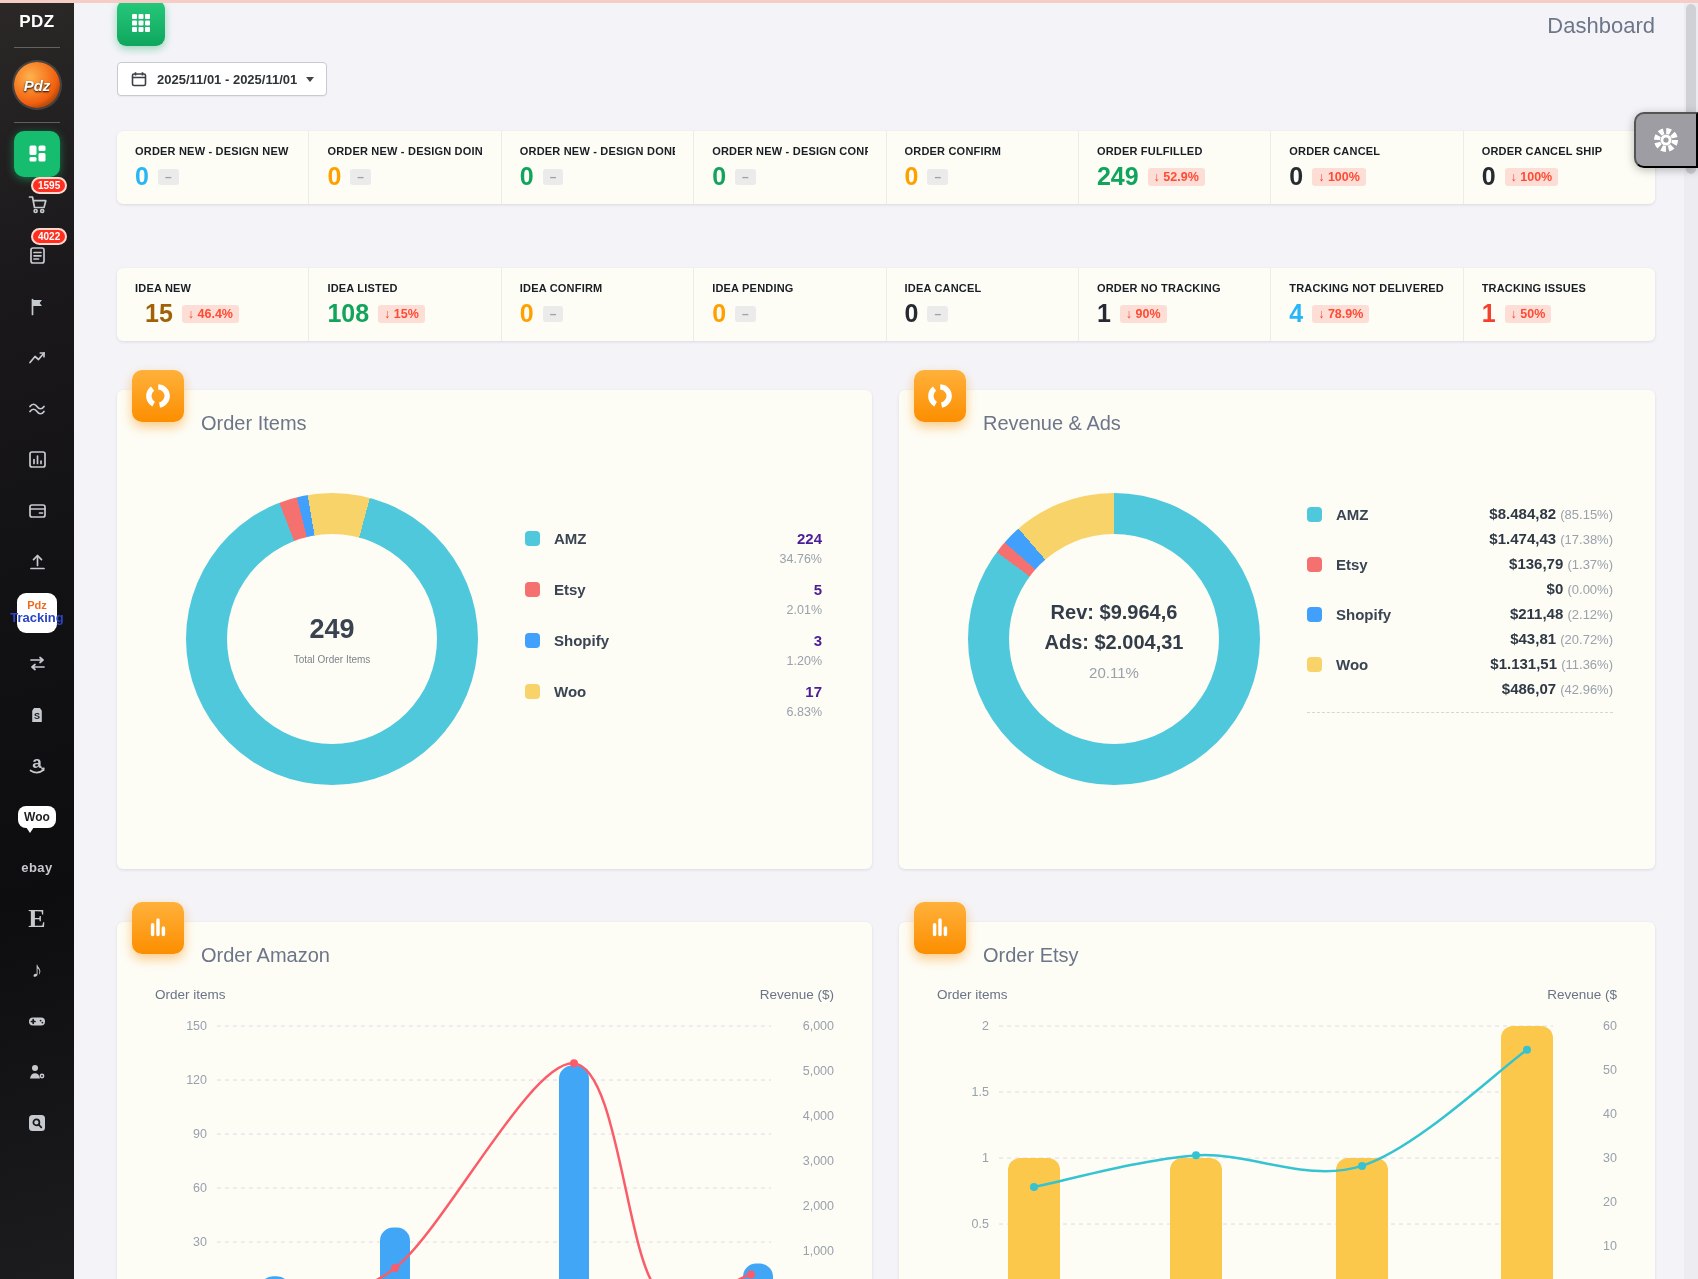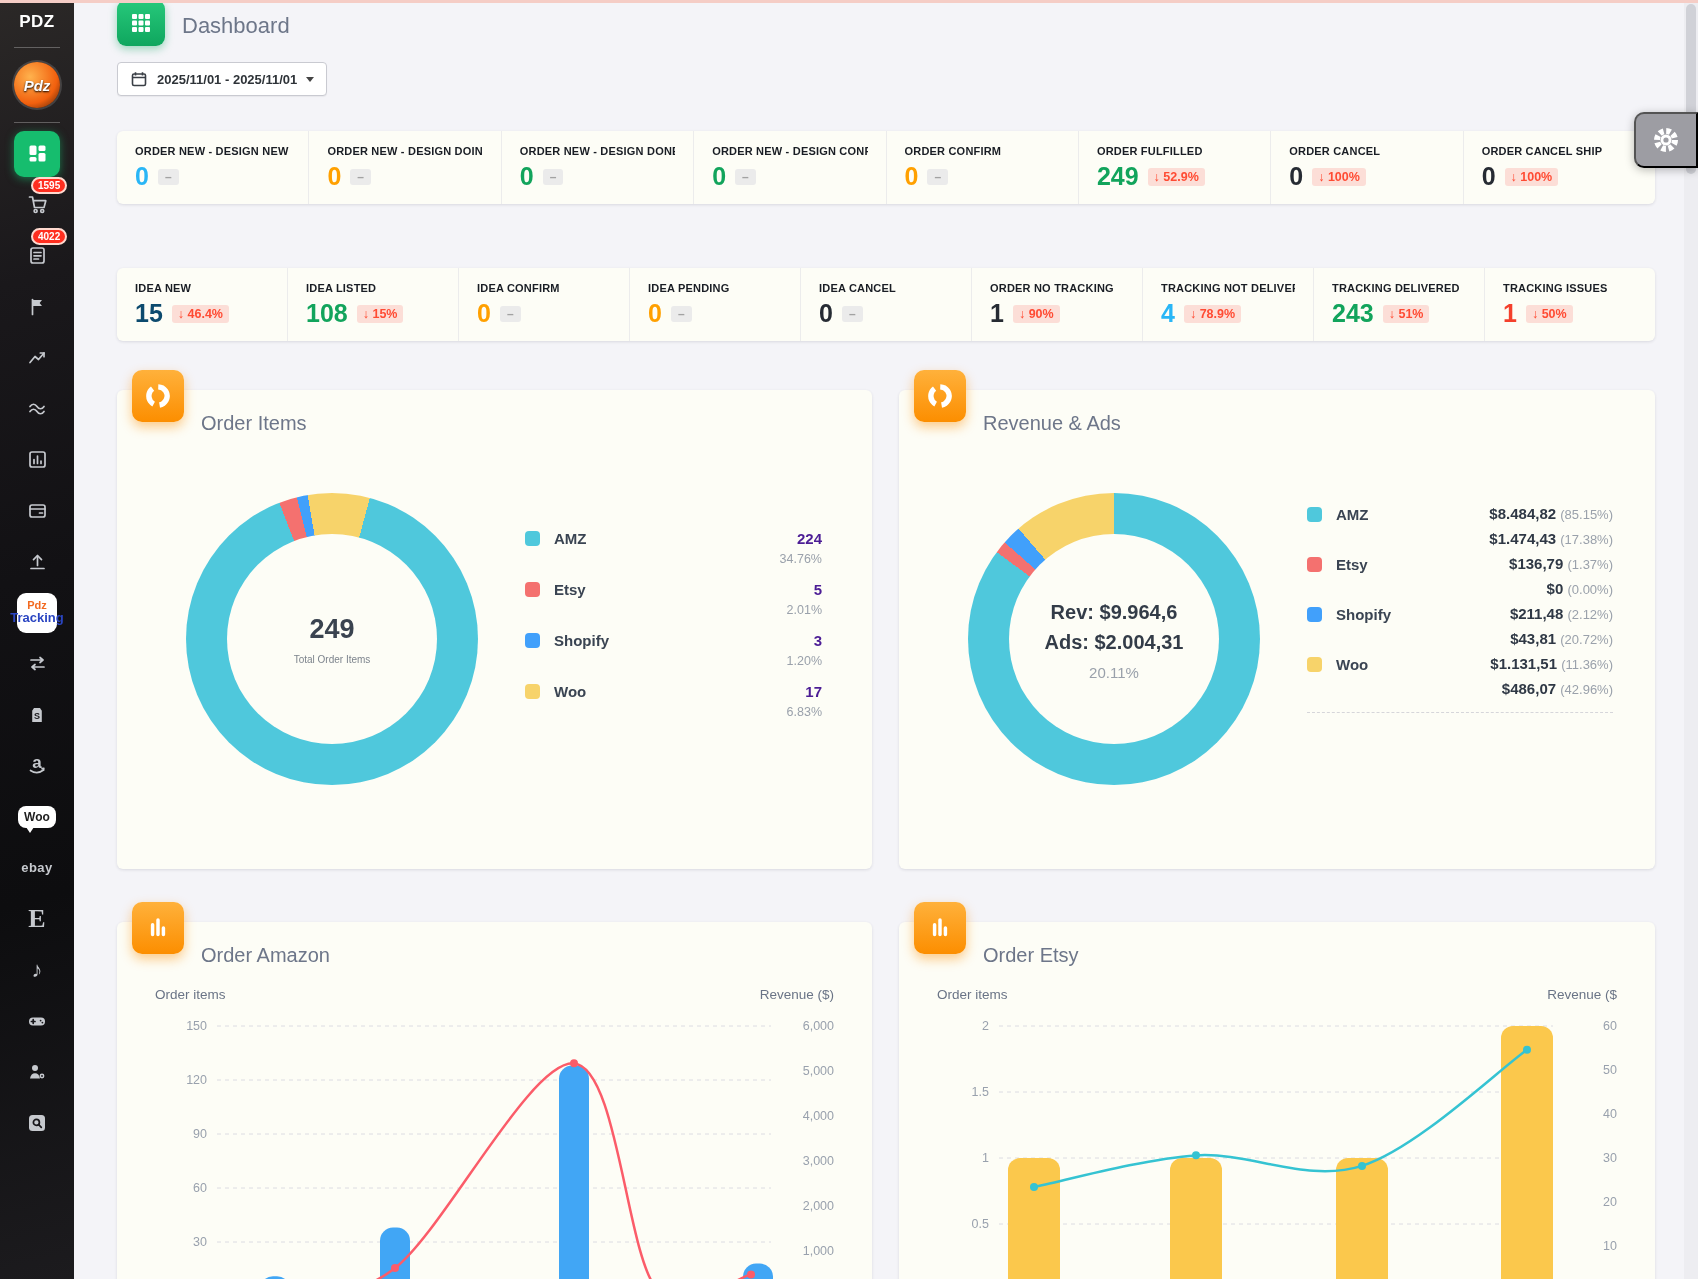--- a/index.html
+++ b/index.html
@@ -36,21 +36,21 @@
   .tracking-tile .t2{color:#2a45c2;font-weight:800;font-size:13px;}
   .woo-tile{background:#fff;border-radius:8px;padding:4px 6px;color:#1d1d1d;font-weight:800;font-size:12px;position:relative;}
   .woo-tile::after{content:"";position:absolute;left:8px;bottom:-5px;border-left:4px solid transparent;
     border-right:4px solid transparent;border-top:6px solid #fff;}
   .etsy-e{font-family:"Liberation Serif","DejaVu Serif",serif;font-size:26px;}
   .ebay-t{font-size:13px;letter-spacing:.5px;}
   .tiktok-t{font-size:22px;}
 
   
   .main{flex:1;padding:0 43px;position:relative;box-sizing:border-box;}
-  .header{display:flex;align-items:center;gap:17px;height:52px;}
+  .header{display:flex;align-items:center;gap:17px;height:52px;justify-content:space-between;}
   .header-icon{width:48px;height:46px;border-radius:9px;margin-top:-6px;
     background:linear-gradient(180deg,#27c97b,#0fa65e);box-shadow:0 3px 8px rgba(16,166,94,.4);
     display:flex;align-items:center;justify-content:center;}
   .header-title{font-size:22px;color:#6d7689;}
   .datebar{margin-top:10px;}
   .date-btn{display:inline-flex;align-items:center;gap:9px;background:#fff;border:1px solid #c9cad1;
     border-radius:4px;padding:7px 12px;font-size:13px;color:#2e3338;font-weight:600;cursor:pointer;
     box-shadow:0 1px 1px rgba(0,0,0,.05);}
   .date-btn svg{stroke:#3a3f46;fill:none;stroke-width:1.6;}
   .caret{width:0;height:0;border-left:4px solid transparent;border-right:4px solid transparent;border-top:5px solid #444;}
@@ -359,21 +359,21 @@
             <span class="badge delta">↓ 100%</span>
           </div>
         </div>
       </div>
 
     <div class="stat-card row2">
 
     <div class="stat-cell">
           <div class="stat-label">IDEA NEW</div>
           <div class="stat-value-row">
-            <span class="stat-value" style="color: #0c4a6e;">15</span>
+            <span class="stat-value" style="color: #a16207; margin-left: 10px;">15</span>
             <span class="badge delta">↓ 46.4%</span>
           </div>
         </div>
         <div class="stat-cell">
           <div class="stat-label">IDEA LISTED</div>
           <div class="stat-value-row">
             <span class="stat-value" style="color: rgb(18, 164, 92);">108</span>
             <span class="badge delta">↓ 15%</span>
           </div>
         </div>
@@ -403,27 +403,20 @@
           <div class="stat-value-row">
             <span class="stat-value" style="color: rgb(38, 43, 51);">1</span>
             <span class="badge delta">↓ 90%</span>
           </div>
         </div>
         <div class="stat-cell">
           <div class="stat-label">TRACKING NOT DELIVERED</div>
           <div class="stat-value-row">
             <span class="stat-value" style="color: rgb(41, 182, 246);">4</span>
             <span class="badge delta">↓ 78.9%</span>
-          </div>
-        </div>
-        <div class="stat-cell">
-          <div class="stat-label">TRACKING DELIVERED</div>
-          <div class="stat-value-row">
-            <span class="stat-value" style="color: rgb(18, 164, 92);">243</span>
-            <span class="badge delta">↓ 51%</span>
           </div>
         </div>
         <div class="stat-cell">
           <div class="stat-label">TRACKING ISSUES</div>
           <div class="stat-value-row">
             <span class="stat-value" style="color: rgb(244, 64, 44);">1</span>
             <span class="badge delta">↓ 50%</span>
           </div>
         </div>
       </div>

